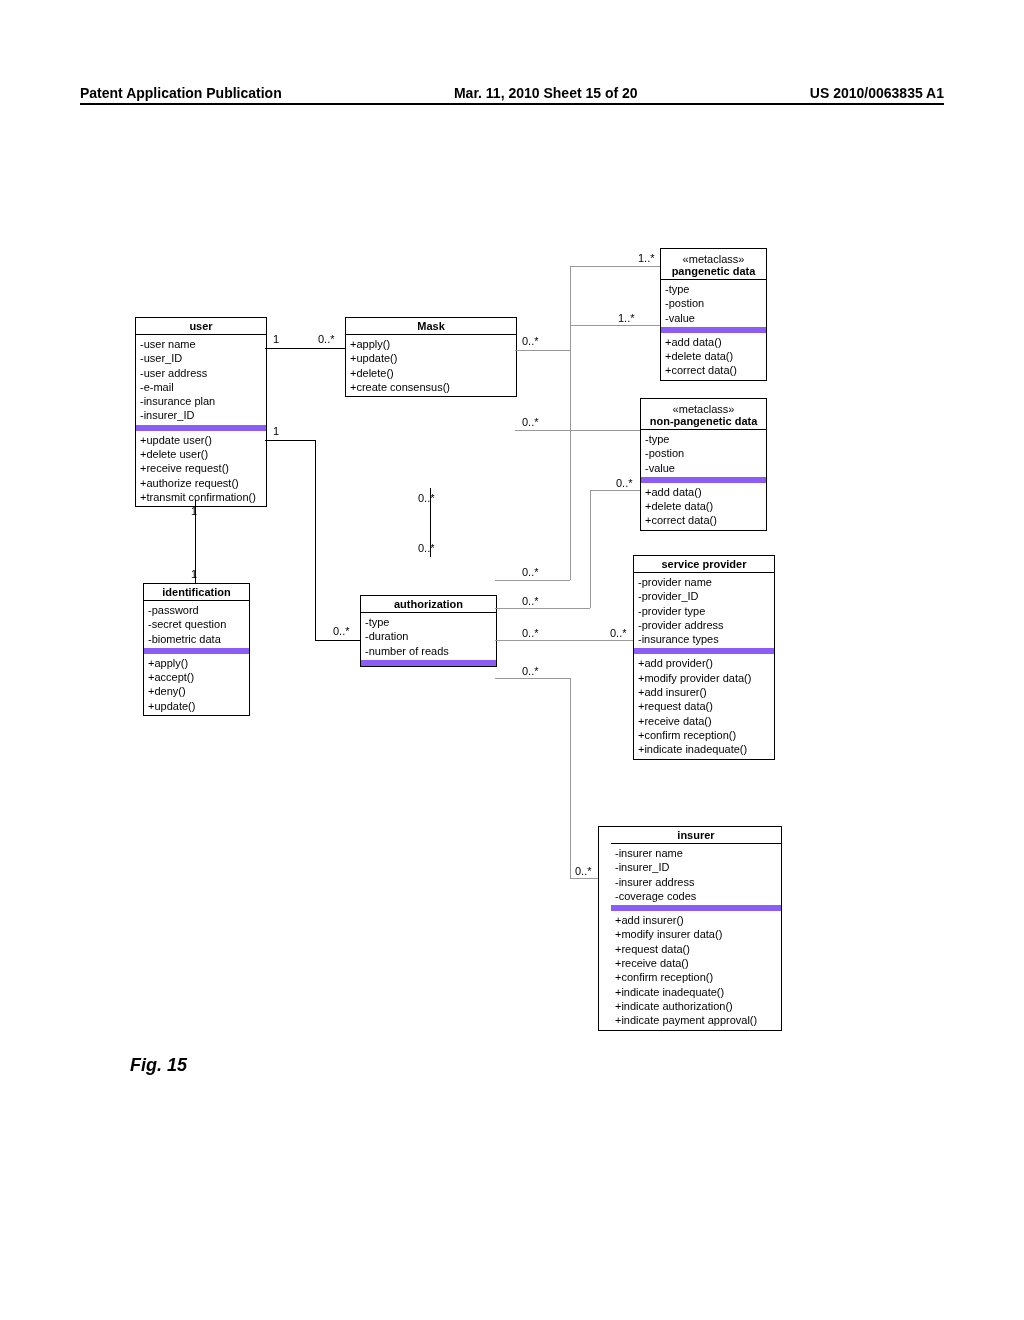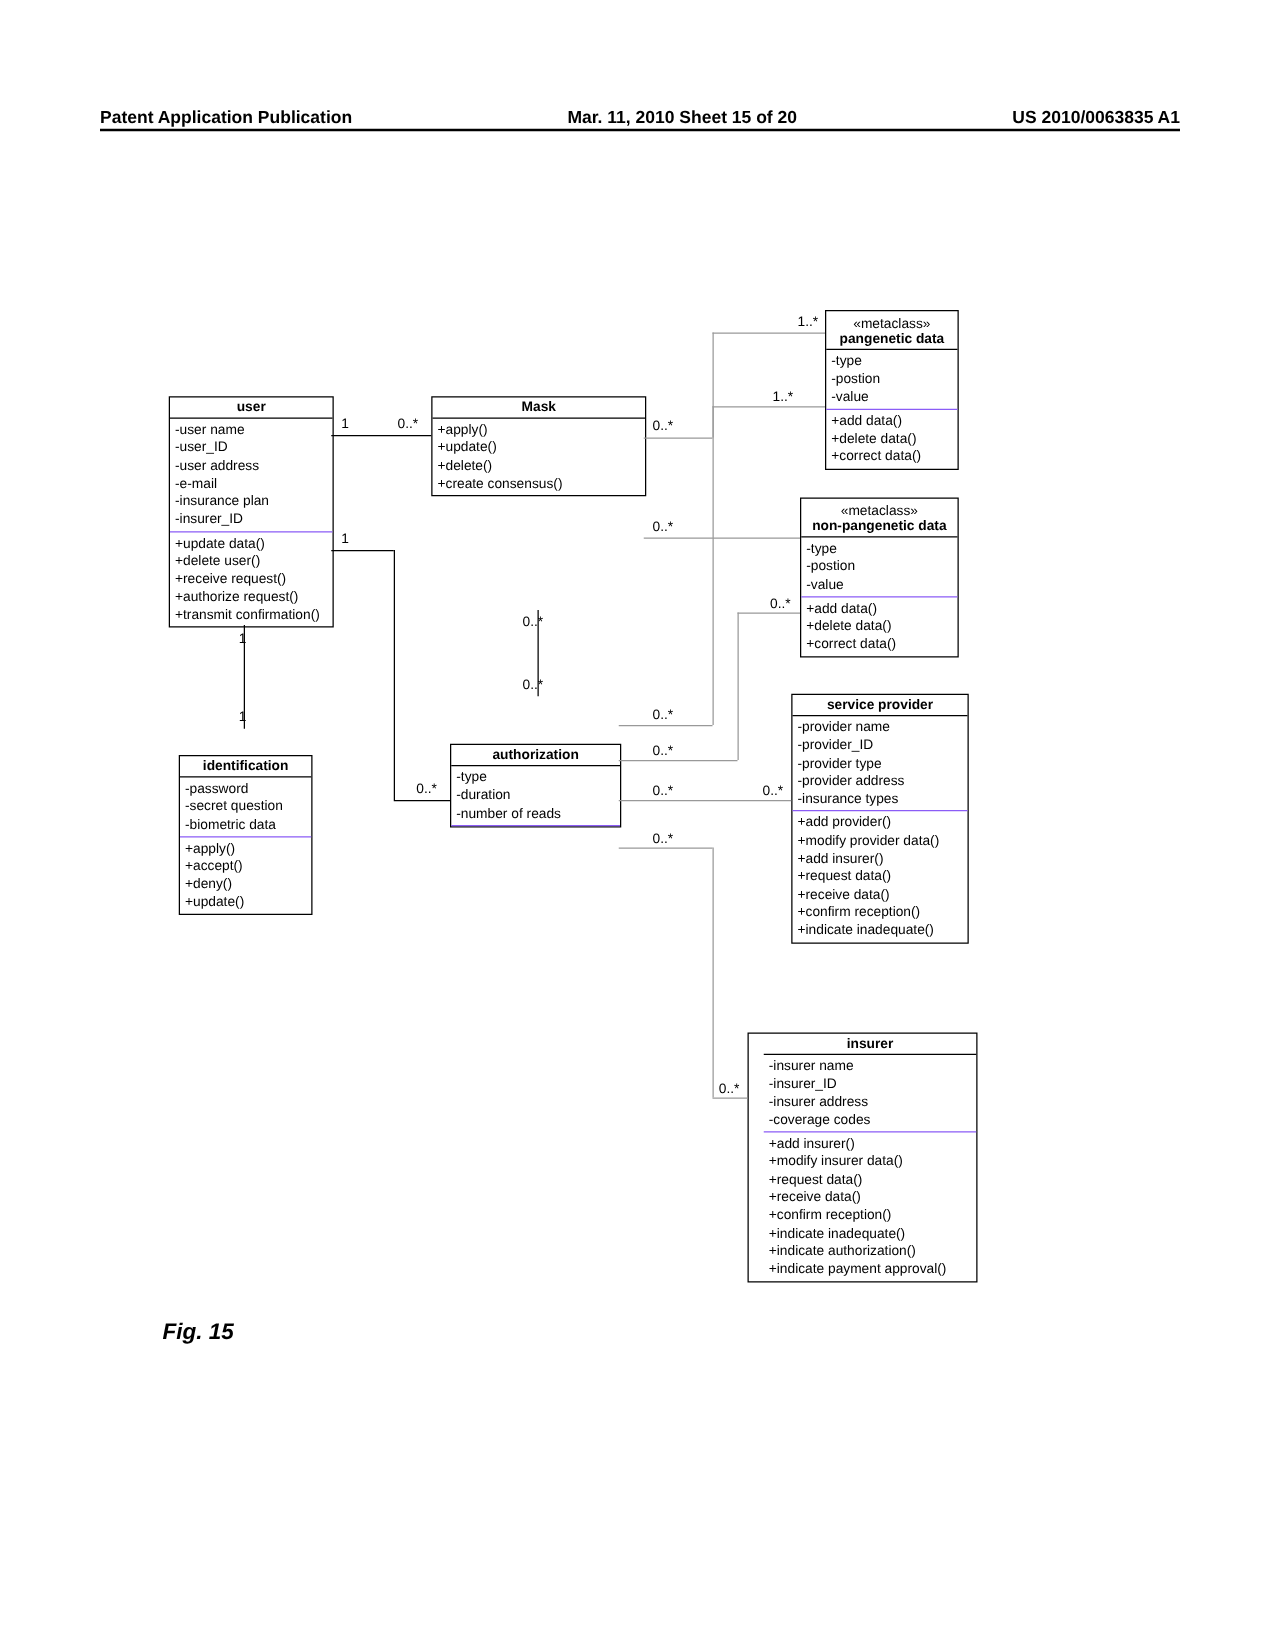--- a/index.html
+++ b/index.html
@@ -45,21 +45,21 @@
   }
   .uml-stereo {
     text-align: center;
     padding-top: 2px;
     font-weight: normal;
   }
   .uml-attrs, .uml-ops {
     padding: 2px 4px;
   }
   .uml-attrs {
-    border-bottom: 1px solid #8b5cf6;
+    border-bottom: 6px solid #8b5cf6;
   }
   .uml-row {
     white-space: nowrap;
     line-height: 1.3;
   }
   .mult {
     position: absolute;
     font-size: 11px;
     background: transparent;
   }
@@ -92,39 +92,39 @@
     <div class="uml-title">user</div>
     <div class="uml-attrs">
       <div class="uml-row">-user name</div>
       <div class="uml-row">-user_ID</div>
       <div class="uml-row">-user address</div>
       <div class="uml-row">-e-mail</div>
       <div class="uml-row">-insurance plan</div>
       <div class="uml-row">-insurer_ID</div>
     </div>
     <div class="uml-ops">
-      <div class="uml-row">+update data()</div>
+      <div class="uml-row">+update user()</div>
       <div class="uml-row">+delete user()</div>
       <div class="uml-row">+receive request()</div>
       <div class="uml-row">+authorize request()</div>
       <div class="uml-row">+transmit confirmation()</div>
     </div>
   </div>
 
   <div class="uml-class" style="left:345px; top:87px; width:170px;">
     <div class="uml-title">Mask</div>
     <div class="uml-ops">
       <div class="uml-row">+apply()</div>
       <div class="uml-row">+update()</div>
       <div class="uml-row">+delete()</div>
       <div class="uml-row">+create consensus()</div>
     </div>
   </div>
 
-  <div class="uml-class" style="left:143px; top:353px; width:105px;margin-top:21px;">
+  <div class="uml-class" style="left:143px; top:353px; width:105px;">
     <div class="uml-title">identification</div>
     <div class="uml-attrs">
       <div class="uml-row">-password</div>
       <div class="uml-row">-secret question</div>
       <div class="uml-row">-biometric data</div>
     </div>
     <div class="uml-ops">
       <div class="uml-row">+apply()</div>
       <div class="uml-row">+accept()</div>
       <div class="uml-row">+deny()</div>

